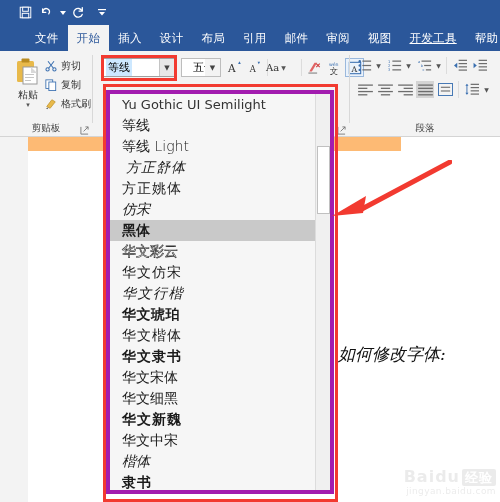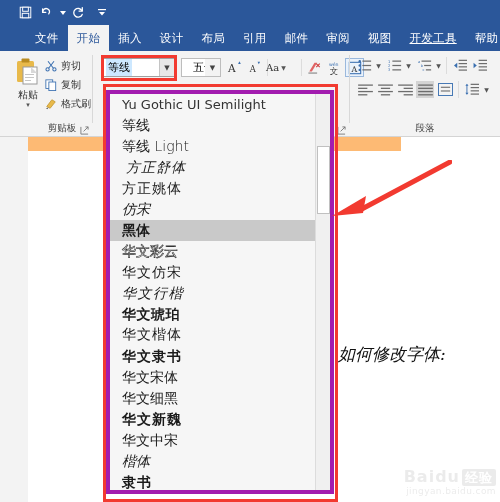--- a/index.html
+++ b/index.html
@@ -328,21 +328,21 @@
       <div class="clip-item" style="top:46px">
         <span class="clip-ico">
           <svg width="12" height="12" viewBox="0 0 14 14">
             <path d="M2 10 L8 2 L12 4.5 L6 12 Z" fill="#e8b94a" stroke="#b98b20" stroke-width="0.8"></path>
             <path d="M1 12 L4 11 L3 13 Z" fill="#666"></path>
           </svg>
         </span>
         <span>格式刷</span>
       </div>
 
-      <div class="grp-label" style="left:16px; width:92px;">剪贴板</div>
+      <div class="grp-label" style="left:0; width:92px;">剪贴板</div>
       <div class="dialog-launcher">
         <svg width="9" height="9" viewBox="0 0 10 10" fill="none" stroke="#777" stroke-width="1">
           <path d="M1 1 L1 9 L9 9"></path>
             <path d="M4 6 L9 1"></path>
             <path d="M6 1 L9 1 L9 4"></path>
         </svg>
       </div>
       <div class="grp-sep" style="left:92px;"></div>
     </div>
 
@@ -539,21 +539,21 @@
       <div class="fl-item" style="font-family:'DejaVu Sans',sans-serif;">等线</div>
       <div class="fl-item" style="font-family:'DejaVu Sans',sans-serif;font-weight:300;">等线 Light</div>
       <div class="fl-item" style="font-family:'DejaVu Serif',serif;font-style:italic;letter-spacing:1px;padding-left:16px;">方正舒体</div>
       <div class="fl-item" style="font-family:'DejaVu Serif',serif;letter-spacing:1px;">方正姚体</div>
       <div class="fl-item" style="font-family:'DejaVu Serif',serif;font-style:italic;">仿宋</div>
       <div class="fl-item sel" style="font-family:'DejaVu Sans',sans-serif;font-weight:bold;">黑体</div>
       <div class="fl-item" style="font-family:'DejaVu Sans',sans-serif;-webkit-text-stroke:0.6px #333;color:transparent;">华文彩云</div>
       <div class="fl-item" style="font-family:'DejaVu Serif',serif;letter-spacing:1px;">华文仿宋</div>
       <div class="fl-item" style="font-family:'DejaVu Serif',serif;font-style:italic;letter-spacing:1.5px;">华文行楷</div>
       <div class="fl-item" style="font-family:'DejaVu Sans',sans-serif;font-weight:bold;letter-spacing:0.5px;">华文琥珀</div>
-      <div class="fl-item" style="font-family:Liberation Mono, monospace;letter-spacing:1px;">华文楷体</div>
+      <div class="fl-item" style="font-family:Liberation Sans, sans-serif;letter-spacing:1px;">华文楷体</div>
       <div class="fl-item" style="font-family:'DejaVu Serif',serif;font-weight:bold;letter-spacing:1px;">华文隶书</div>
       <div class="fl-item" style="font-family:'DejaVu Serif',serif;">华文宋体</div>
       <div class="fl-item" style="font-family:'DejaVu Sans',sans-serif;font-weight:300;">华文细黑</div>
       <div class="fl-item" style="font-family:'DejaVu Serif',serif;font-weight:bold;letter-spacing:1px;">华文新魏</div>
       <div class="fl-item" style="font-family:'DejaVu Serif',serif;">华文中宋</div>
       <div class="fl-item" style="font-family:'DejaVu Serif',serif;font-style:italic;">楷体</div>
       <div class="fl-item" style="font-family:'DejaVu Serif',serif;font-weight:bold;letter-spacing:1px;">隶书</div>
       <div class="fl-item" style="font-family:'DejaVu Serif',serif;">宋体</div>
 
     </div>

